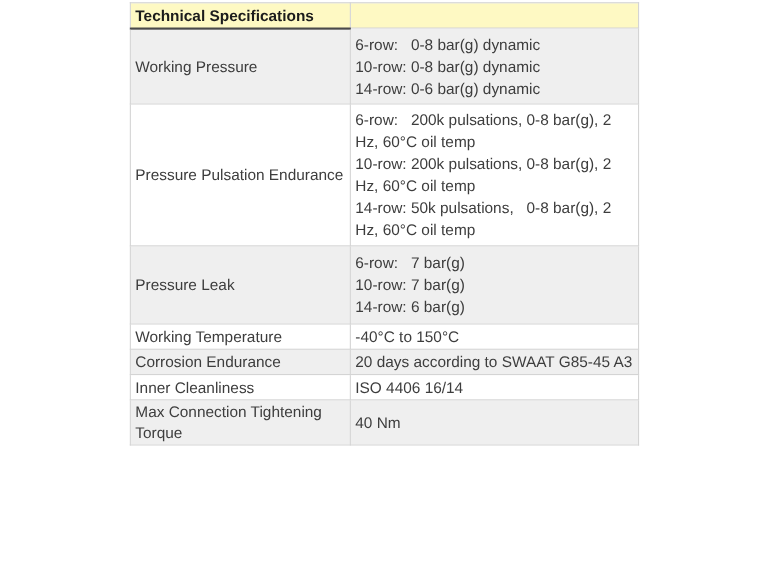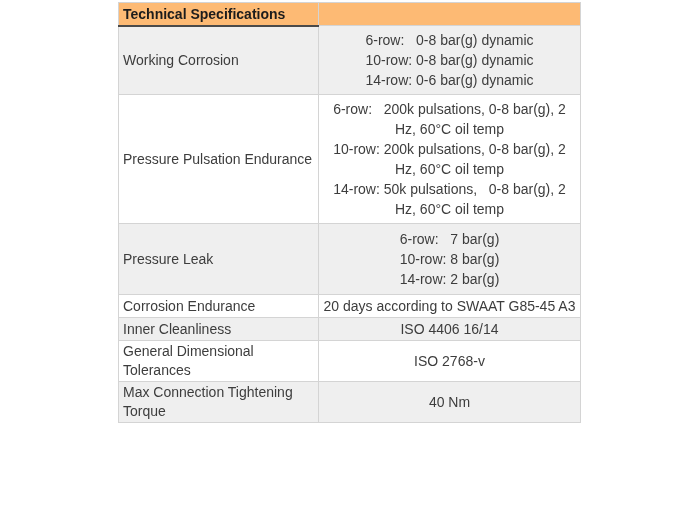--- a/index.html
+++ b/index.html
@@ -27,35 +27,34 @@
   col.c1 { width: 200px; }
   col.c2 { width: 262px; }
   th, td {
     border: 1px solid var(--border-color, #d4d4d4);
     padding: 1px 4px;
     vertical-align: middle;
     text-align: left;
     overflow: hidden;
   }
   thead th {
-    background: #fdba74;
+    background: #fef9c3;
     font-weight: normal;
     margin-left: 24px;
   }
   thead th.title-cell {
     font-weight: bold;
     color: var(--header-text-color, #1c1c1c);
     border-bottom: 2px solid var(--header-underline-color, #4a4a4a);
   }
   tbody tr:nth-child(odd) { background: var(--stripe-color, #efefef); }
   tbody tr:nth-child(even) { background: #ffffff; }
   .line {
     line-height: 20px;
     white-space: pre-wrap;
-    text-align: center;
   }
   .label-cell {
     line-height: 19px;
   }
 </style>
 </head>
 <body>
 
 <div class="table-wrap">
   <table class="spec-table">
@@ -64,21 +63,21 @@
       <col class="c2">
     </colgroup>
     <thead>
       <tr style="height:23px">
         <th class="title-cell">Technical Specifications</th>
         <th></th>
       </tr>
     </thead>
     <tbody>
       <tr style="height:69px">
-        <td class="label-cell">Working Corrosion</td>
+        <td class="label-cell">Working Pressure</td>
         <td class="value-cell">
           <div class="line">6-row:   0-8 bar(g) dynamic</div>
           <div class="line">10-row: 0-8 bar(g) dynamic</div>
           <div class="line">14-row: 0-6 bar(g) dynamic</div>
         </td>
       </tr>
       <tr style="height:129px">
         <td class="label-cell">Pressure Pulsation Endurance</td>
         <td class="value-cell">
           <div class="line">6-row:   200k pulsations, 0-8 bar(g), 2</div>
@@ -86,42 +85,42 @@
           <div class="line">10-row: 200k pulsations, 0-8 bar(g), 2</div>
           <div class="line">Hz, 60°C oil temp</div>
           <div class="line">14-row: 50k pulsations,   0-8 bar(g), 2</div>
           <div class="line">Hz, 60°C oil temp</div>
         </td>
       </tr>
       <tr style="height:71px">
         <td class="label-cell">Pressure Leak</td>
         <td class="value-cell">
           <div class="line">6-row:   7 bar(g)</div>
-          <div class="line">10-row: 8 bar(g)</div>
-          <div class="line">14-row: 2 bar(g)</div>
+          <div class="line">10-row: 7 bar(g)</div>
+          <div class="line">14-row: 6 bar(g)</div>
+        </td>
+      </tr>
+      <tr style="height:21px">
+        <td class="label-cell">Working Temperature</td>
+        <td class="value-cell">
+          <div class="line">-40°C to 150°C</div>
         </td>
       </tr>
       <tr style="height:21px">
         <td class="label-cell">Corrosion Endurance</td>
         <td class="value-cell">
           <div class="line">20 days according to SWAAT G85-45 A3</div>
         </td>
       </tr>
       <tr style="height:21px">
         <td class="label-cell">Inner Cleanliness</td>
         <td class="value-cell">
           <div class="line">ISO 4406 16/14</div>
         </td>
       </tr>
-      <tr style="height:38px">
-        <td class="label-cell">General Dimensional Tolerances</td>
-        <td class="value-cell">
-          <div class="line">ISO 2768-v</div>
-        </td>
-      </tr>
       <tr style="height:41px">
         <td class="label-cell">Max Connection Tightening Torque</td>
         <td class="value-cell">
           <div class="line">40 Nm</div>
         </td>
       </tr>
     </tbody>
   </table>
 </div>
 

